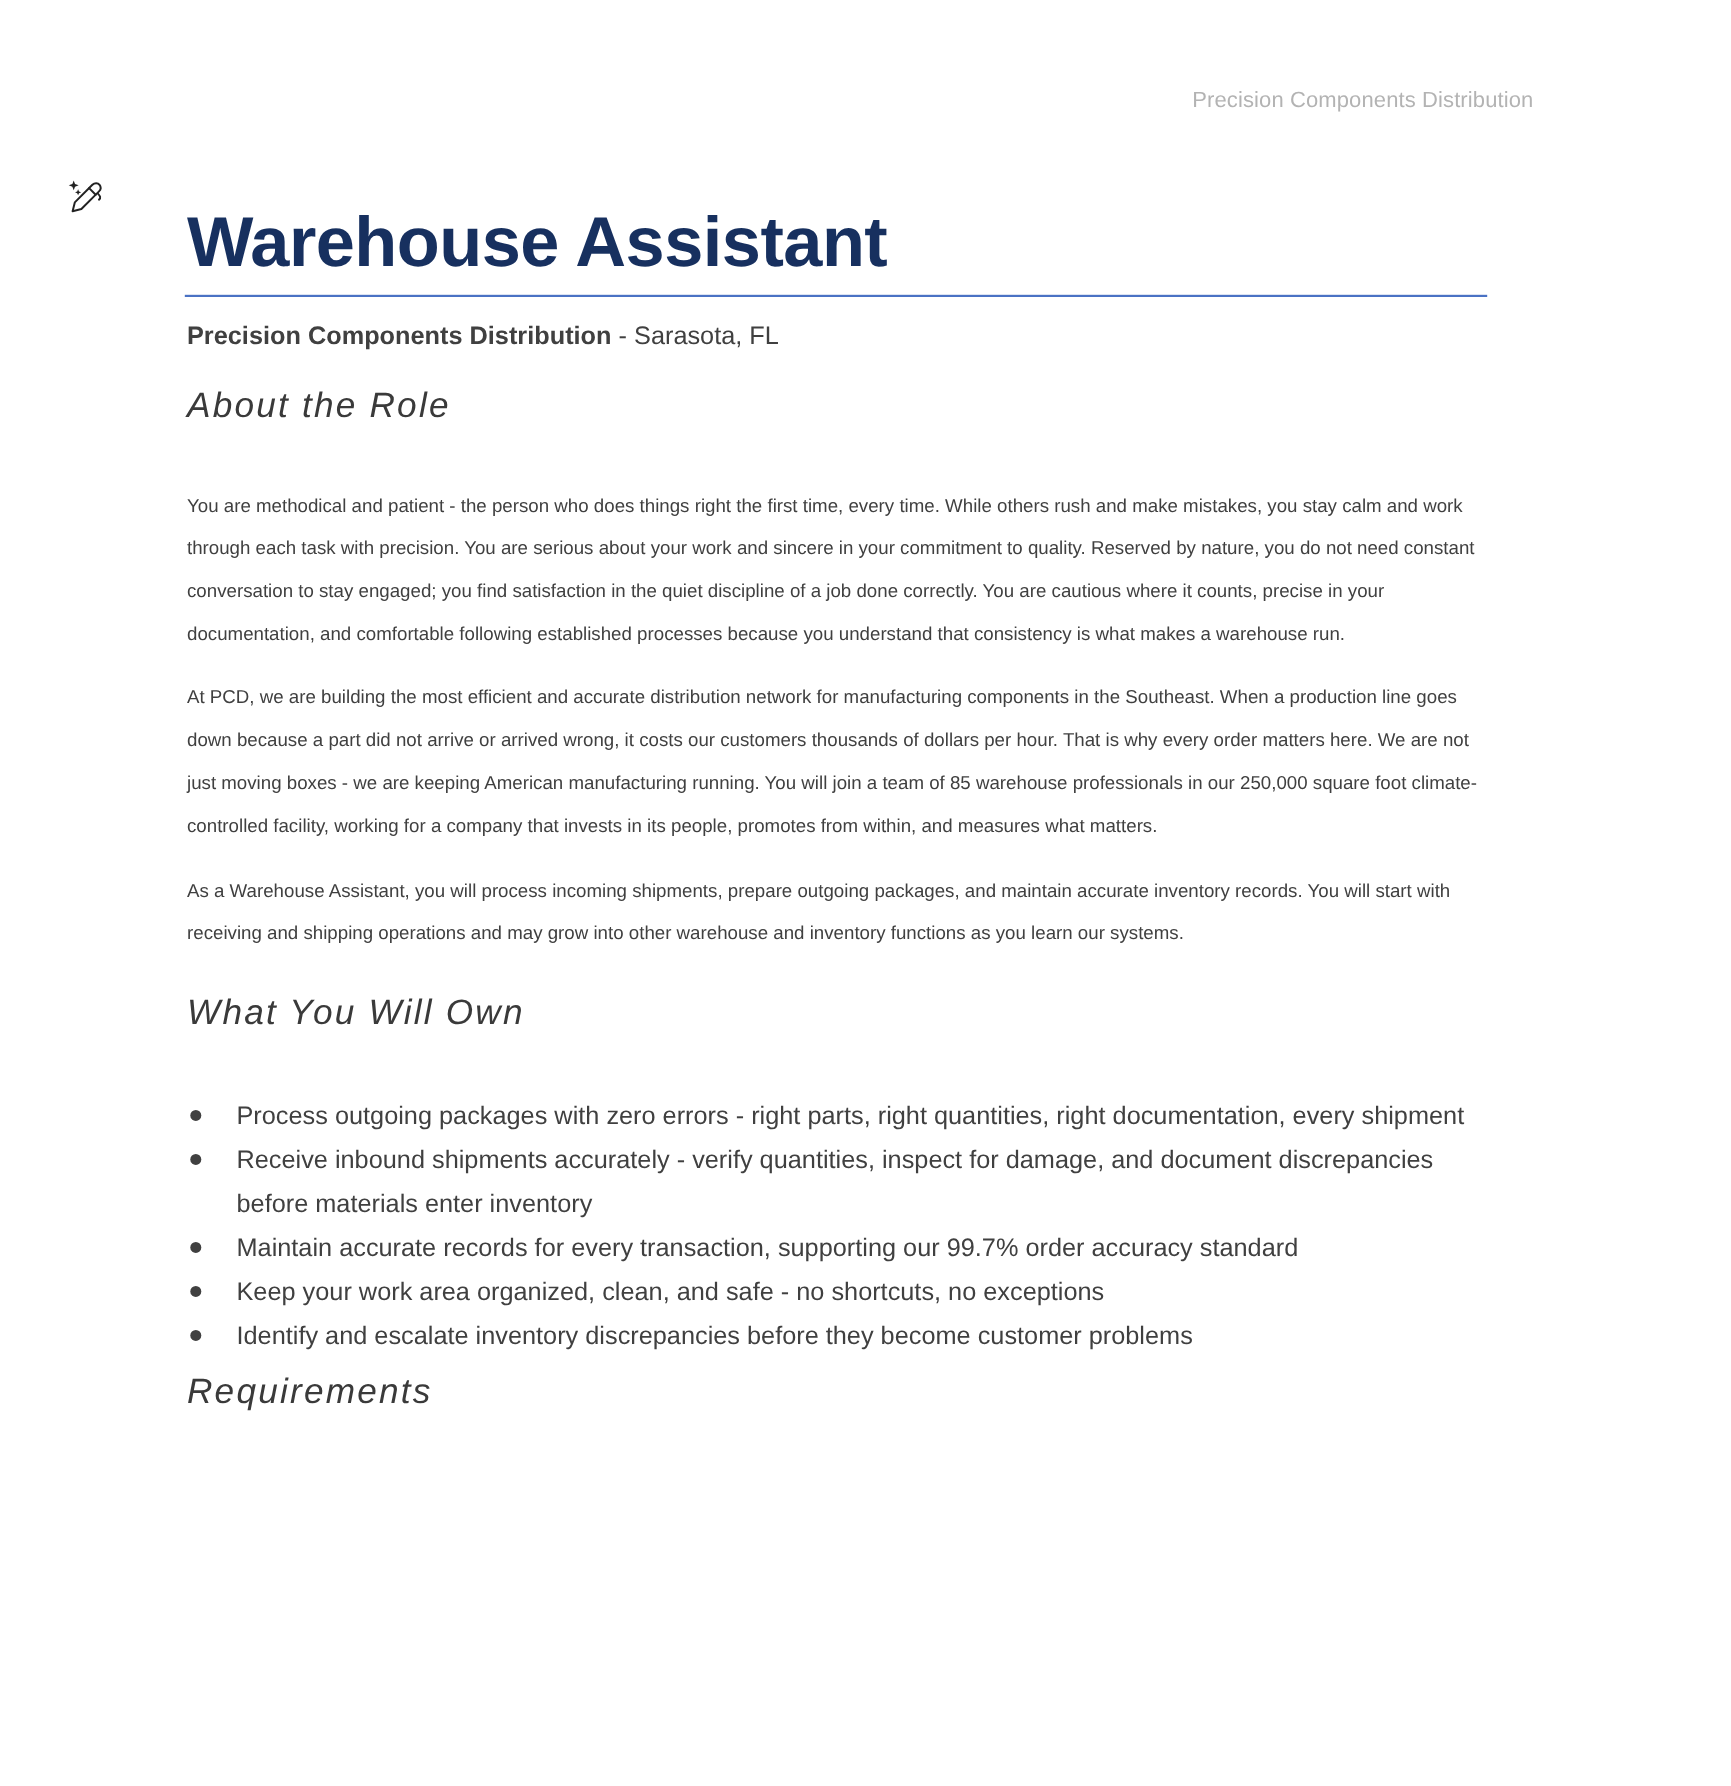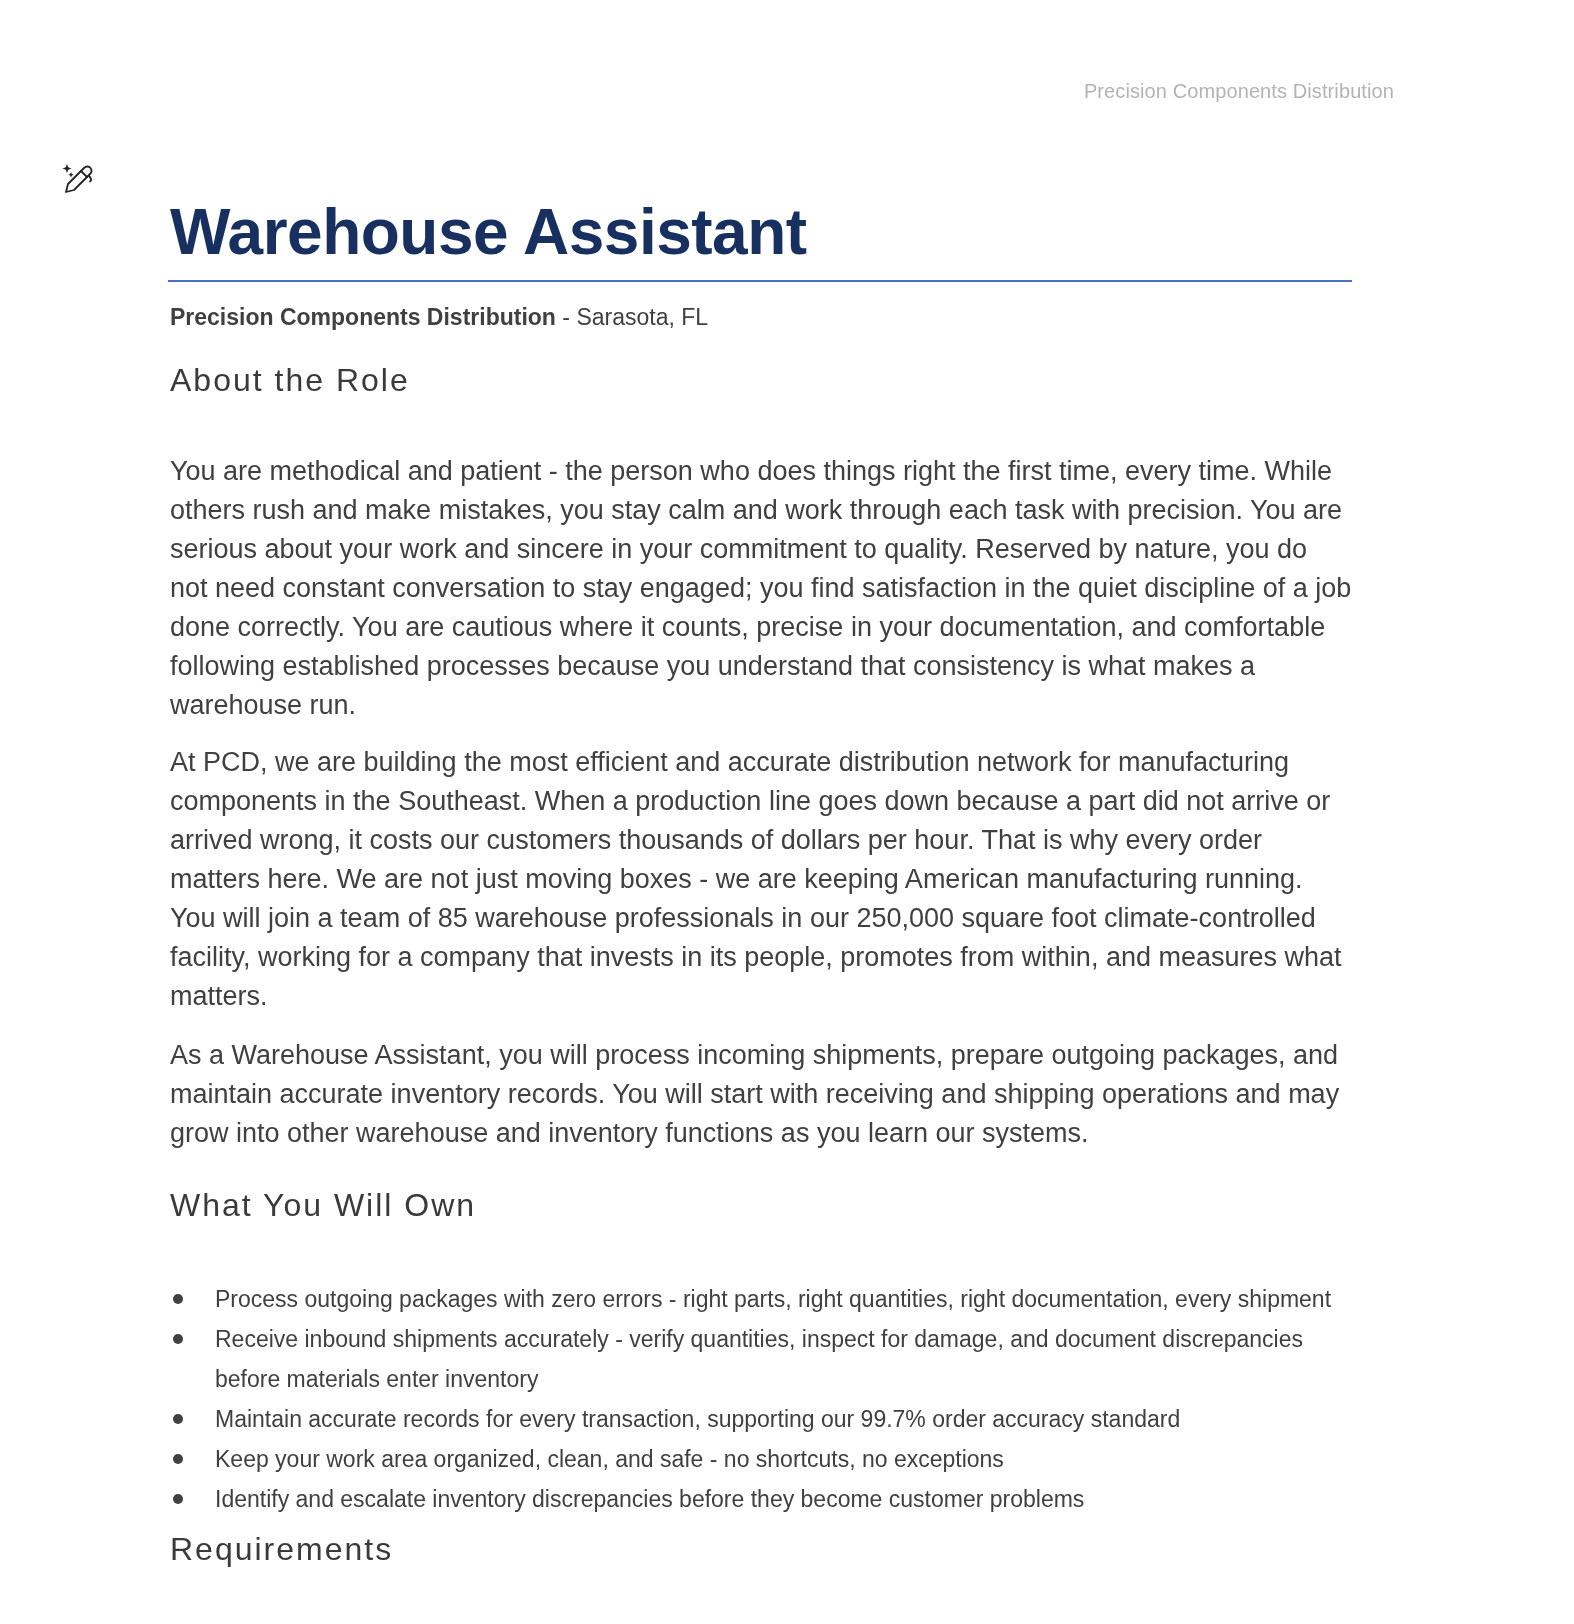--- a/index.html
+++ b/index.html
@@ -26,21 +26,21 @@
     .ai-icon {
       position: absolute;
       left: 60px;
       top: 160px;
       width: 40px;
       height: 40px;
     }
     .content {
       position: absolute;
       left: 170px;
-      top: 192px;
+      top: 180px;
       width: 1182px;
     }
     .title {
       font-family: "Liberation Sans", "DejaVu Sans", sans-serif;
       font-weight: bold;
       font-size: 64px;
       color: #17305f;
       margin: 0;
       line-height: 80px;
       letter-spacing: -0.5px;
@@ -54,31 +54,32 @@
     .company-line {
       margin-top: 20px;
       font-size: 23px;
       line-height: 30px;
       color: #404040;
     }
     .company-line .company-name {
       font-weight: bold;
     }
     .section-heading {
+      font-style: italic;
       font-size: 32px;
       letter-spacing: 2px;
       color: #3a3a3a;
       margin: 0;
       font-weight: normal;
     }
     .h-about { margin-top: 28px; line-height: 40px; }
     .h-own { margin-top: 32px; line-height: 40px; }
     .h-req { margin-top: 10px; line-height: 40px; }
     .para {
-      font-size: 27px;
+      font-size: 17px;
       line-height: 39px;
       margin: 0;
       color: #404040;
     }
     .p1 { margin-top: 52px; }
     .p2 { margin-top: 18px; }
     .p3 { margin-top: 20px; }
     .bullets {
       list-style: none;
       margin: 54px 0 0 0;

